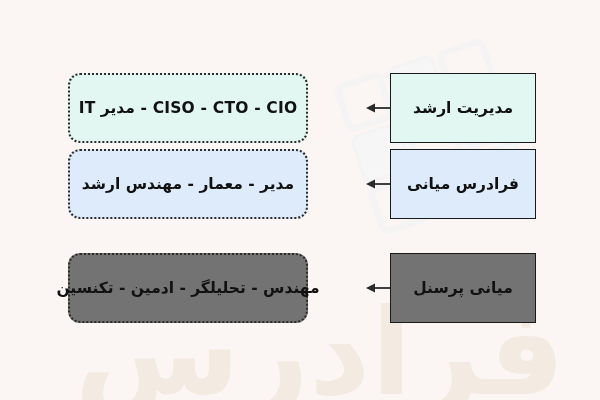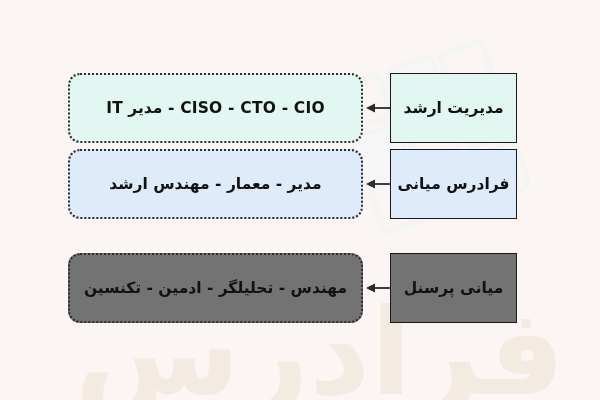--- a/index.html
+++ b/index.html
@@ -25,33 +25,33 @@
     white-space:nowrap;
   }
 
   
   .row{position:absolute;left:0;width:600px;height:80px;}
   .row.r1{top:68px;}
   .row.r2{top:144px;}
   .row.r3{top:248px;}
 
   .titles-box{
-    position:absolute;left:68px;top:5px;width:295px;height:70px;
+    position:absolute;left:68px;top:5px;width:240px;height:70px;
     border:2px dotted #2b2b2b;border-radius:12px;
     box-sizing:border-box;
     display:flex;align-items:center;justify-content:center;
     direction:rtl;
   }
   .titles-box .txt{
     font-size:15.5px;color:#111;font-weight:600;
     letter-spacing:.2px;white-space:nowrap;
   }
 
   .tier-box{
-    position:absolute;left:390px;top:5px;width:127px;height:70px;
+    position:absolute;left:390px;top:5px;width:146px;height:70px;
     border:1.6px solid #1a1a1a;
     box-sizing:border-box;
     display:flex;align-items:center;justify-content:center;
     direction:rtl;
   }
   .tier-box .txt{font-size:15.5px;color:#111;font-weight:600;white-space:nowrap;}
 
   
   .arrow{position:absolute;left:366px;top:33px;width:26px;height:14px;}
   .arrow svg{display:block;}

